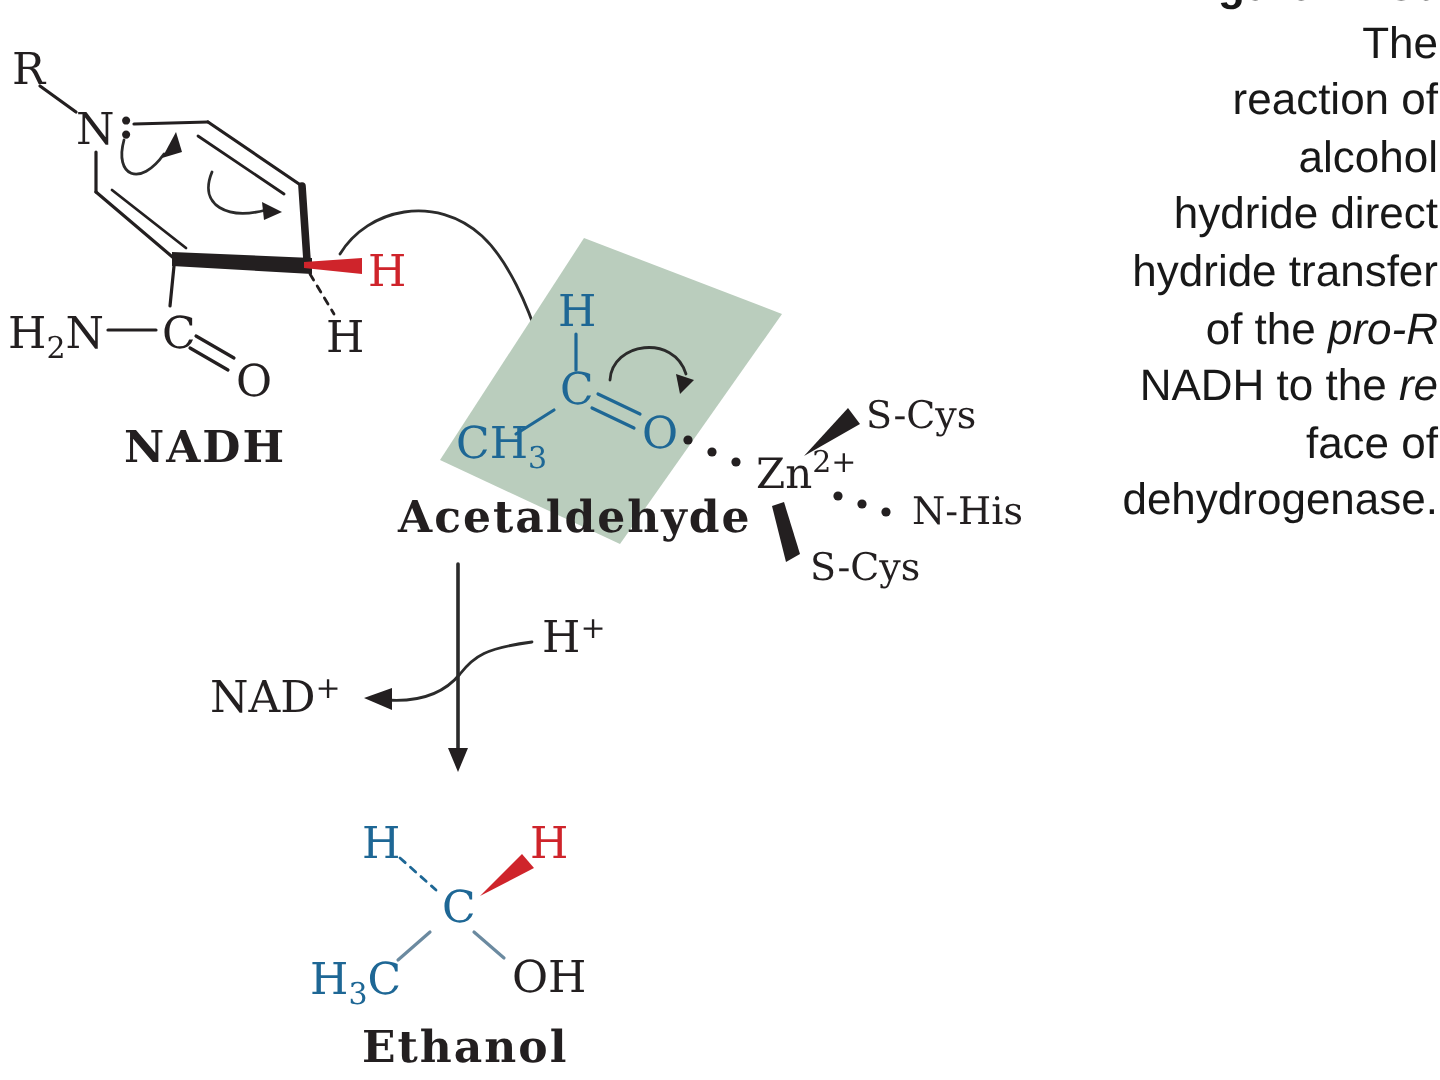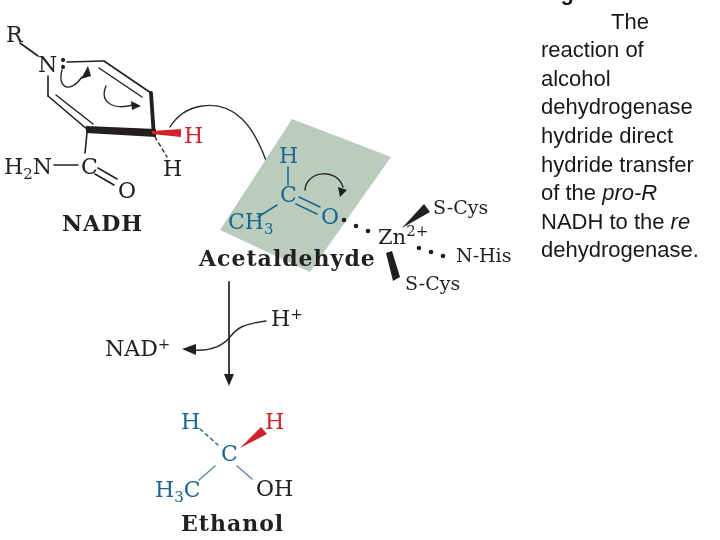--- a/index.html
+++ b/index.html
@@ -23,21 +23,21 @@
   .thick{stroke-width:3.8;}
   .dash{stroke-dasharray:3.5,3.5;stroke-width:1.4;}
   .arrow{stroke:#2b2b2b;stroke-width:1.4;fill:none;stroke-linecap:round;}
   .ink{fill:#231f20;stroke:none;}
   .greenpanel{fill:#bacdbd;stroke:none;}
   
   .caption{
     position:absolute;left:541px;top:-21px;width:178px;
     font-size:22px;line-height:28.6px;color:#181818;
   }
-  .cap-line{white-space:nowrap;}
+  .cap-line{white-space:nowrap;text-align:right;}
   .cap-bold{font-weight:bold;}
   .cap-indent{padding-left:70px;}
   .caption em{font-style:italic;}
 </style>
 </head>
 <body>
 
 <div class="stage">
 
   <svg width="720" height="540" viewBox="0 0 720 540">
@@ -135,21 +135,21 @@
       <text class="t" x="256" y="496">OH</text>
       <text class="t bold" x="181" y="531">Ethanol</text>
     </g>
   </svg>
 
   <div class="caption">
     <div class="cap-line cap-bold"><span>Figure 17-30</span></div>
     <div class="cap-line cap-indent"><span>The</span></div>
     <div class="cap-line"><span>reaction of</span></div>
     <div class="cap-line"><span>alcohol</span></div>
-    <div class="cap-line"><span>dehydrogenase</span></div>
     <div class="cap-line"><span>hydride direct</span></div>
     <div class="cap-line"><span>hydride transfer</span></div>
     <div class="cap-line"><span>of the </span><em>pro-R</em></div>
     <div class="cap-line"><span>NADH to the </span><em>re</em></div>
+    <div class="cap-line"><span>face of</span></div>
     <div class="cap-line"><span>dehydrogenase.</span></div>
   </div>
 
 </div>
 
 </body></html>

